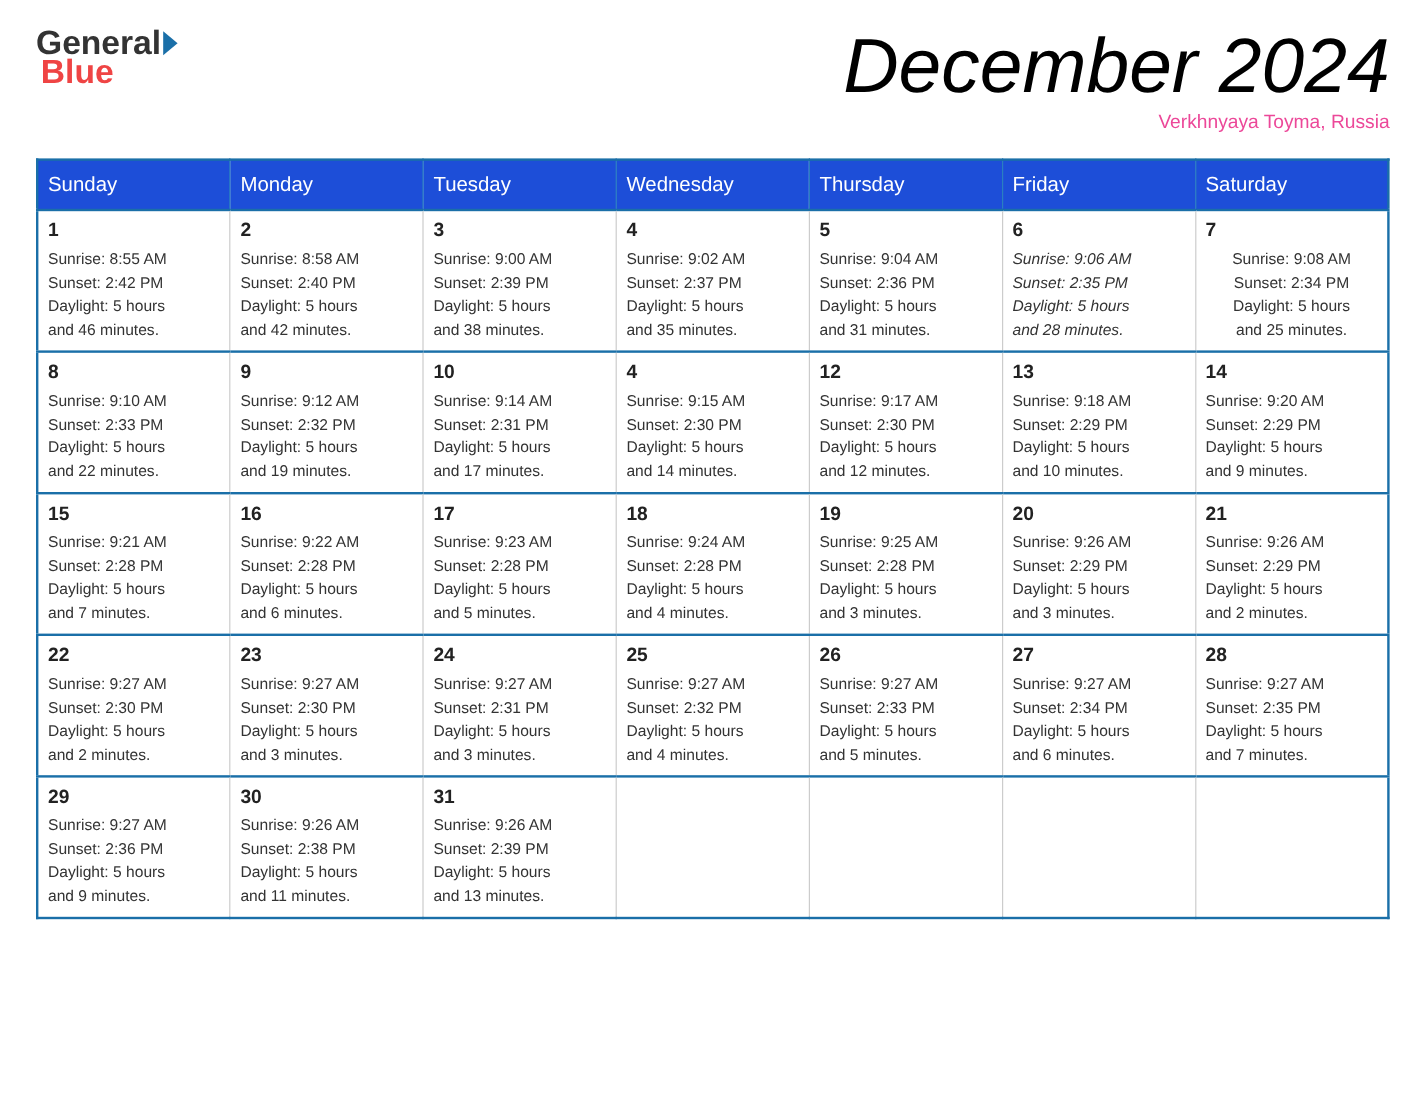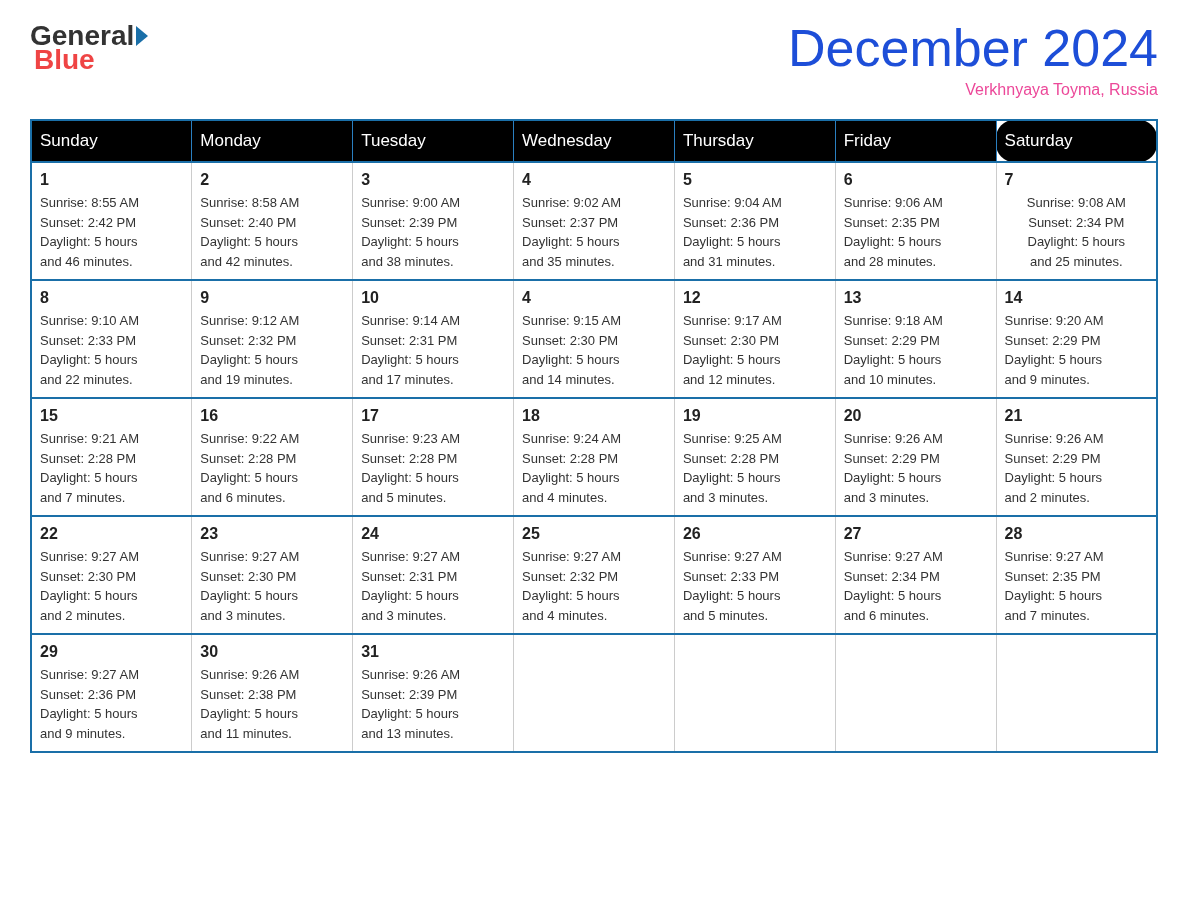--- a/index.html
+++ b/index.html
@@ -40,47 +40,47 @@
     }
     .logo-blue {
       color: #ef4444;
       font-size: 28px;
       font-weight: bold;
     }
     .title-block {
       text-align: right;
     }
     .month-title {
-      font-size: 52px;
+      font-size: 64px;
       font-weight: normal;
-      color: #1d4ed8;
+      color: #000000;
       line-height: 1.1;
+      font-style: italic;
     }
     .subtitle {
       font-size: 16px;
       color: #ec4899;
       margin-top: 4px;
     }
     .calendar {
       width: 100%;
       border-collapse: collapse;
       border: 2px solid #1a6fa8;
     }
     .calendar thead tr th {
-      background-color: #000000;
+      background-color: #1d4ed8;
       color: #fff;
       font-size: 17px;
       font-weight: normal;
       padding: 10px 8px;
       text-align: left;
       border-right: 1px solid #2a7fc0;
     }
     .calendar thead tr th:last-child {
       border-right: none;
-      border-radius: 18px;
     }
     .calendar tbody tr td {
       vertical-align: top;
       padding: 8px 8px;
       border-top: 2px solid #1a6fa8;
       border-right: 1px solid #ccc;
       font-size: 13px;
       color: #333;
       width: calc(100% / 7);
       min-height: 100px;
@@ -167,21 +167,21 @@
         </td>
         <td>
           <span class="day-number">5</span>
           <div class="day-info" style="white-space: pre-line;">Sunrise: 9:04 AM
 Sunset: 2:36 PM
 Daylight: 5 hours
 and 31 minutes.</div>
         </td>
         <td>
           <span class="day-number">6</span>
-          <div class="day-info" style="white-space: pre-line;">Sunrise: 9:06 AM
+          <div class="day-info" style="white-space: pre-line; font-style: italic;">Sunrise: 9:06 AM
 Sunset: 2:35 PM
 Daylight: 5 hours
 and 28 minutes.</div>
         </td>
         <td>
           <span class="day-number">7</span>
           <div class="day-info" style="white-space: pre-line; text-align: center;">Sunrise: 9:08 AM
 Sunset: 2:34 PM
 Daylight: 5 hours
 and 25 minutes.</div>

